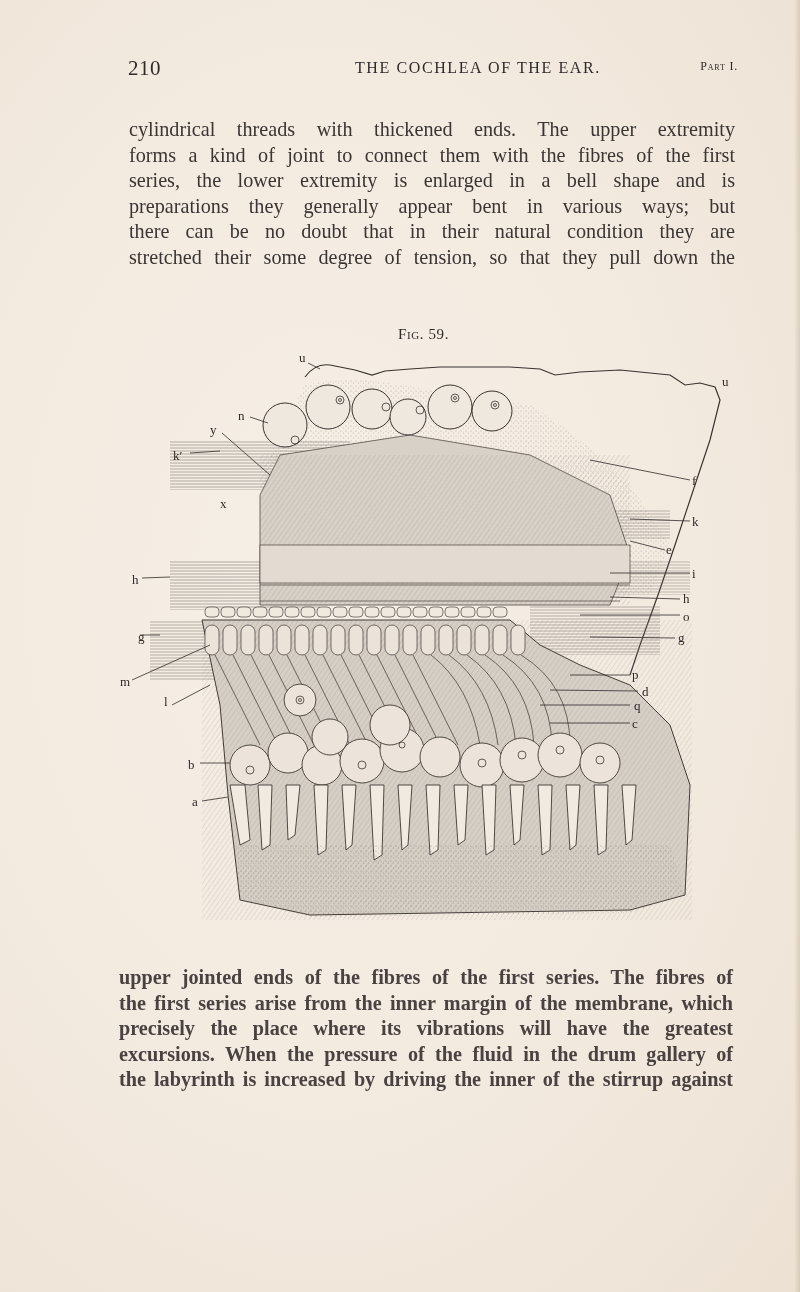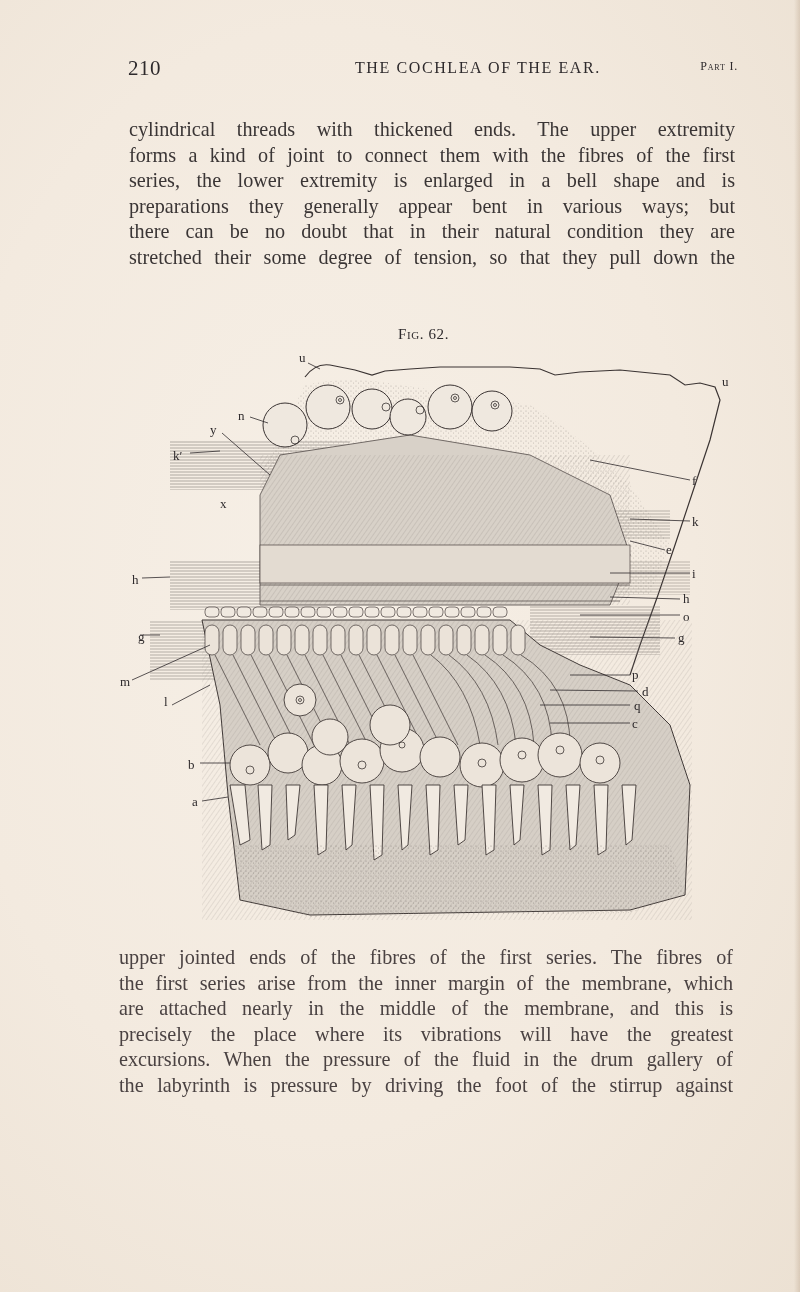--- a/index.html
+++ b/index.html
@@ -37,21 +37,21 @@
     position: absolute;
     font-family: "Liberation Serif", serif;
     font-size: 20.2px;
     line-height: 25.6px;
     text-align: justify;
     text-align-last: justify;
     color: #3a3535;
   }
   .para .line { display: block; text-align: justify; text-align-last: justify; white-space: nowrap; }
   .para-top { left: 129px; top: 117px; width: 606px; }
-  .para-bottom { left: 119px; top: 945px; width: 614px; color: #4a4242; }
+  .para-bottom { left: 119px; top: 965px; width: 614px; color: #4a4242; font-weight: bold; }
 
   .fig-caption {
     position: absolute; left: 398px; top: 326px;
     font-family: "Liberation Serif", serif; font-size: 15px; letter-spacing: 0.6px;
     font-variant: small-caps;
   }
   .figure {
     position: absolute; left: 110px; top: 345px; width: 660px; height: 580px;
   }
   .figure svg { position: absolute; left: 0; top: 0; }
@@ -77,21 +77,21 @@
 
   <div class="para para-top">
     <span class="line">cylindrical threads with thickened ends.  The upper extremity</span>
     <span class="line">forms a kind of joint to connect them with the fibres of the first</span>
     <span class="line">series, the lower extremity is enlarged in a bell shape and is</span>
     <span class="line">preparations they generally appear bent in various ways; but</span>
     <span class="line">there can be no doubt that in their natural condition they are</span>
     <span class="line">stretched their some degree of tension, so that they pull down the</span>
   </div>
 
-  <div class="fig-caption">Fig. 62.</div>
+  <div class="fig-caption">Fig. 59.</div>
 
   <div class="figure">
     <svg width="660" height="580" viewBox="0 0 660 580">
       <defs>
         <pattern id="hatch" width="4" height="4" patternUnits="userSpaceOnUse" patternTransform="rotate(35)">
           <line x1="0" y1="0" x2="0" y2="4" stroke="#8f8882" stroke-width="0.8"></line>
         </pattern>
         <pattern id="hatchH" width="6" height="3" patternUnits="userSpaceOnUse">
           <line x1="0" y1="1" x2="6" y2="1" stroke="#6f6864" stroke-width="0.7"></line>
         </pattern>
@@ -303,18 +303,17 @@
     <span class="fig-label" style="left:568px; top:286px;">g</span>
     <span class="fig-label" style="left:522px; top:323px;">p</span>
     <span class="fig-label" style="left:532px; top:340px;">d</span>
     <span class="fig-label" style="left:524px; top:354px;">q</span>
     <span class="fig-label" style="left:522px; top:372px;">c</span>
   </div>
 
   <div class="para para-bottom">
     <span class="line">upper jointed ends of the fibres of the first series.  The fibres of</span>
     <span class="line">the first series arise from the inner margin of the membrane, which</span>
-    <span class="line">are attached nearly in the middle of the membrane, and this is</span>
     <span class="line">precisely the place where its vibrations will have the greatest</span>
     <span class="line">excursions.  When the pressure of the fluid in the drum gallery of</span>
-    <span class="line">the labyrinth is pressure by driving the foot of the stirrup against</span>
+    <span class="line">the labyrinth is increased by driving the inner of the stirrup against</span>
   </div>
 </div>
 
 </body></html>

